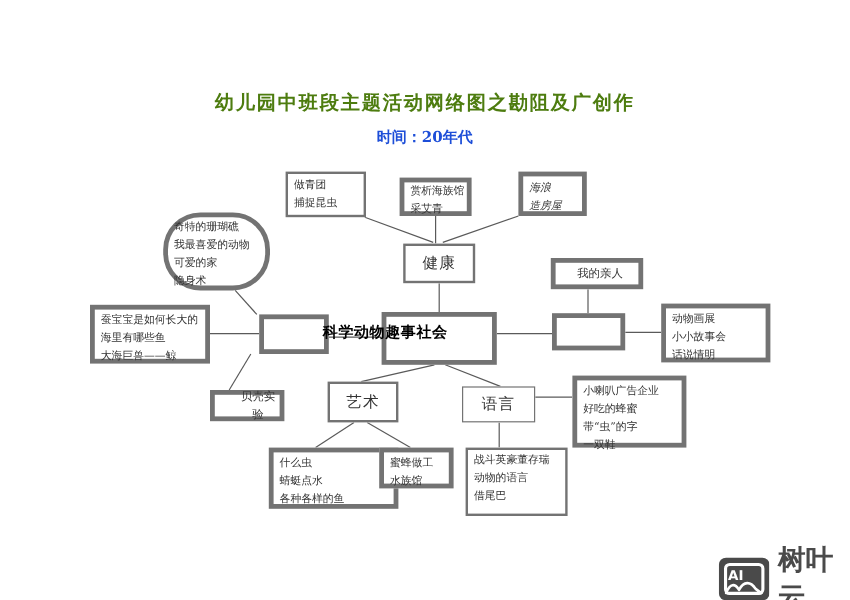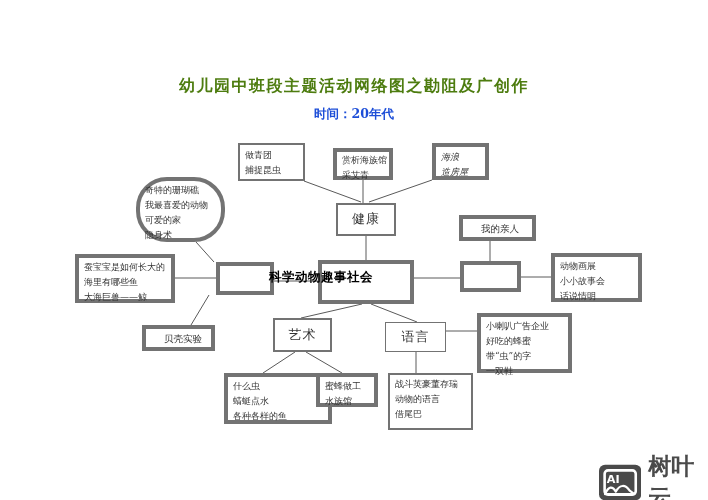--- a/index.html
+++ b/index.html
@@ -22,21 +22,21 @@
   #b2{left:333px;top:148px;width:60px;height:32px;padding-top:1px;}
   #b3{left:432px;top:143px;width:57px;height:37px;padding-top:3px;font-style:italic;}
   #b4{left:136px;top:177px;width:89px;height:65px;border-radius:31px;}
   #b5{left:336px;top:203px;width:60px;height:33px;}
   #b6{left:459px;top:215px;width:77px;height:26px;}
   #b7{left:75px;top:254px;width:100px;height:49px;}
   #b8{left:216px;top:262px;width:58px;height:33px;}
   #b9{left:318px;top:260px;width:96px;height:44px;}
   #b10{left:460px;top:261px;width:61px;height:31px;}
   #b11{left:551px;top:253px;width:91px;height:49px;}
-  #b12{left:142px;top:325px;width:73px;height:26px;}
+  #b12{left:175px;top:325px;width:62px;height:26px;text-align:center;}
   #b13{left:273px;top:318px;width:59px;height:34px;}
   #b14{left:385px;top:322px;width:61px;height:30px;}
   #b15{left:477px;top:313px;width:95px;height:60px;}
   #b16{left:224px;top:373px;width:108px;height:51px;}
   #b17{left:316px;top:373px;width:62px;height:34px;}
   #b18{left:388px;top:373px;width:85px;height:57px;}
   .center-float{position:absolute;left:225px;top:269px;font-size:12.5px;font-weight:bold;
                 letter-spacing:0.5px;color:#000000;z-index:5;white-space:nowrap;margin-left:44px;}
   .logo{position:absolute;left:599px;top:451px;display:flex;align-items:center;gap:7px;}
   .logo-text{font-family:"Liberation Sans","DejaVu Sans",sans-serif;font-weight:bold;

